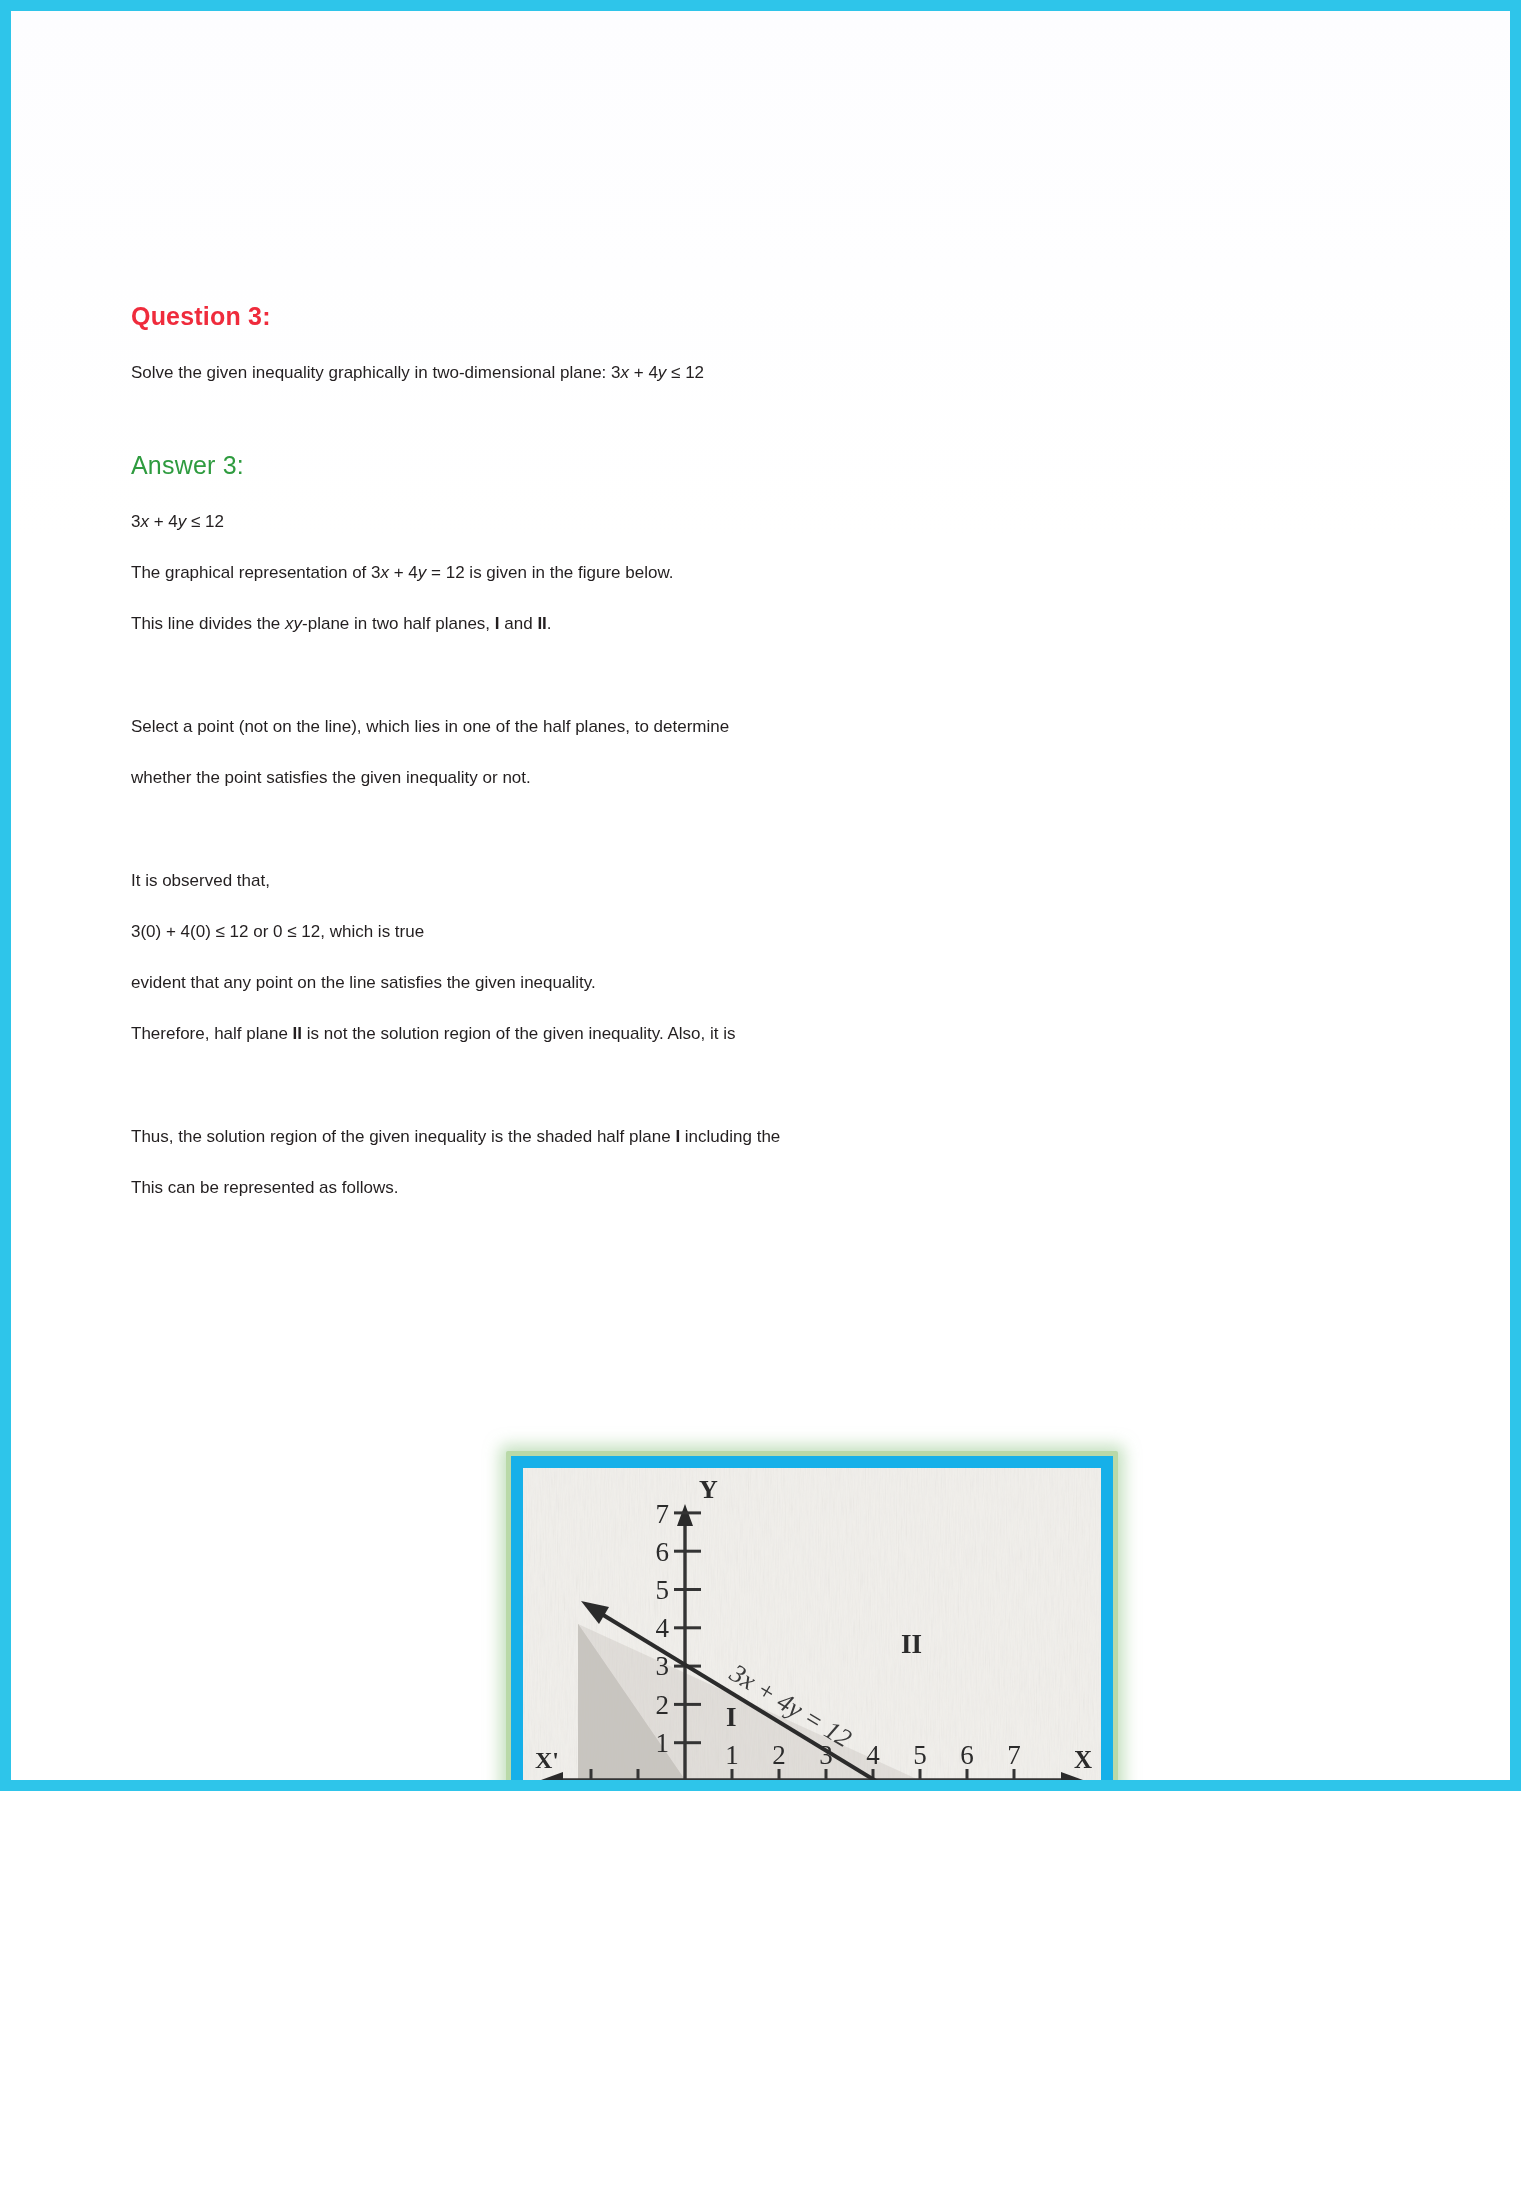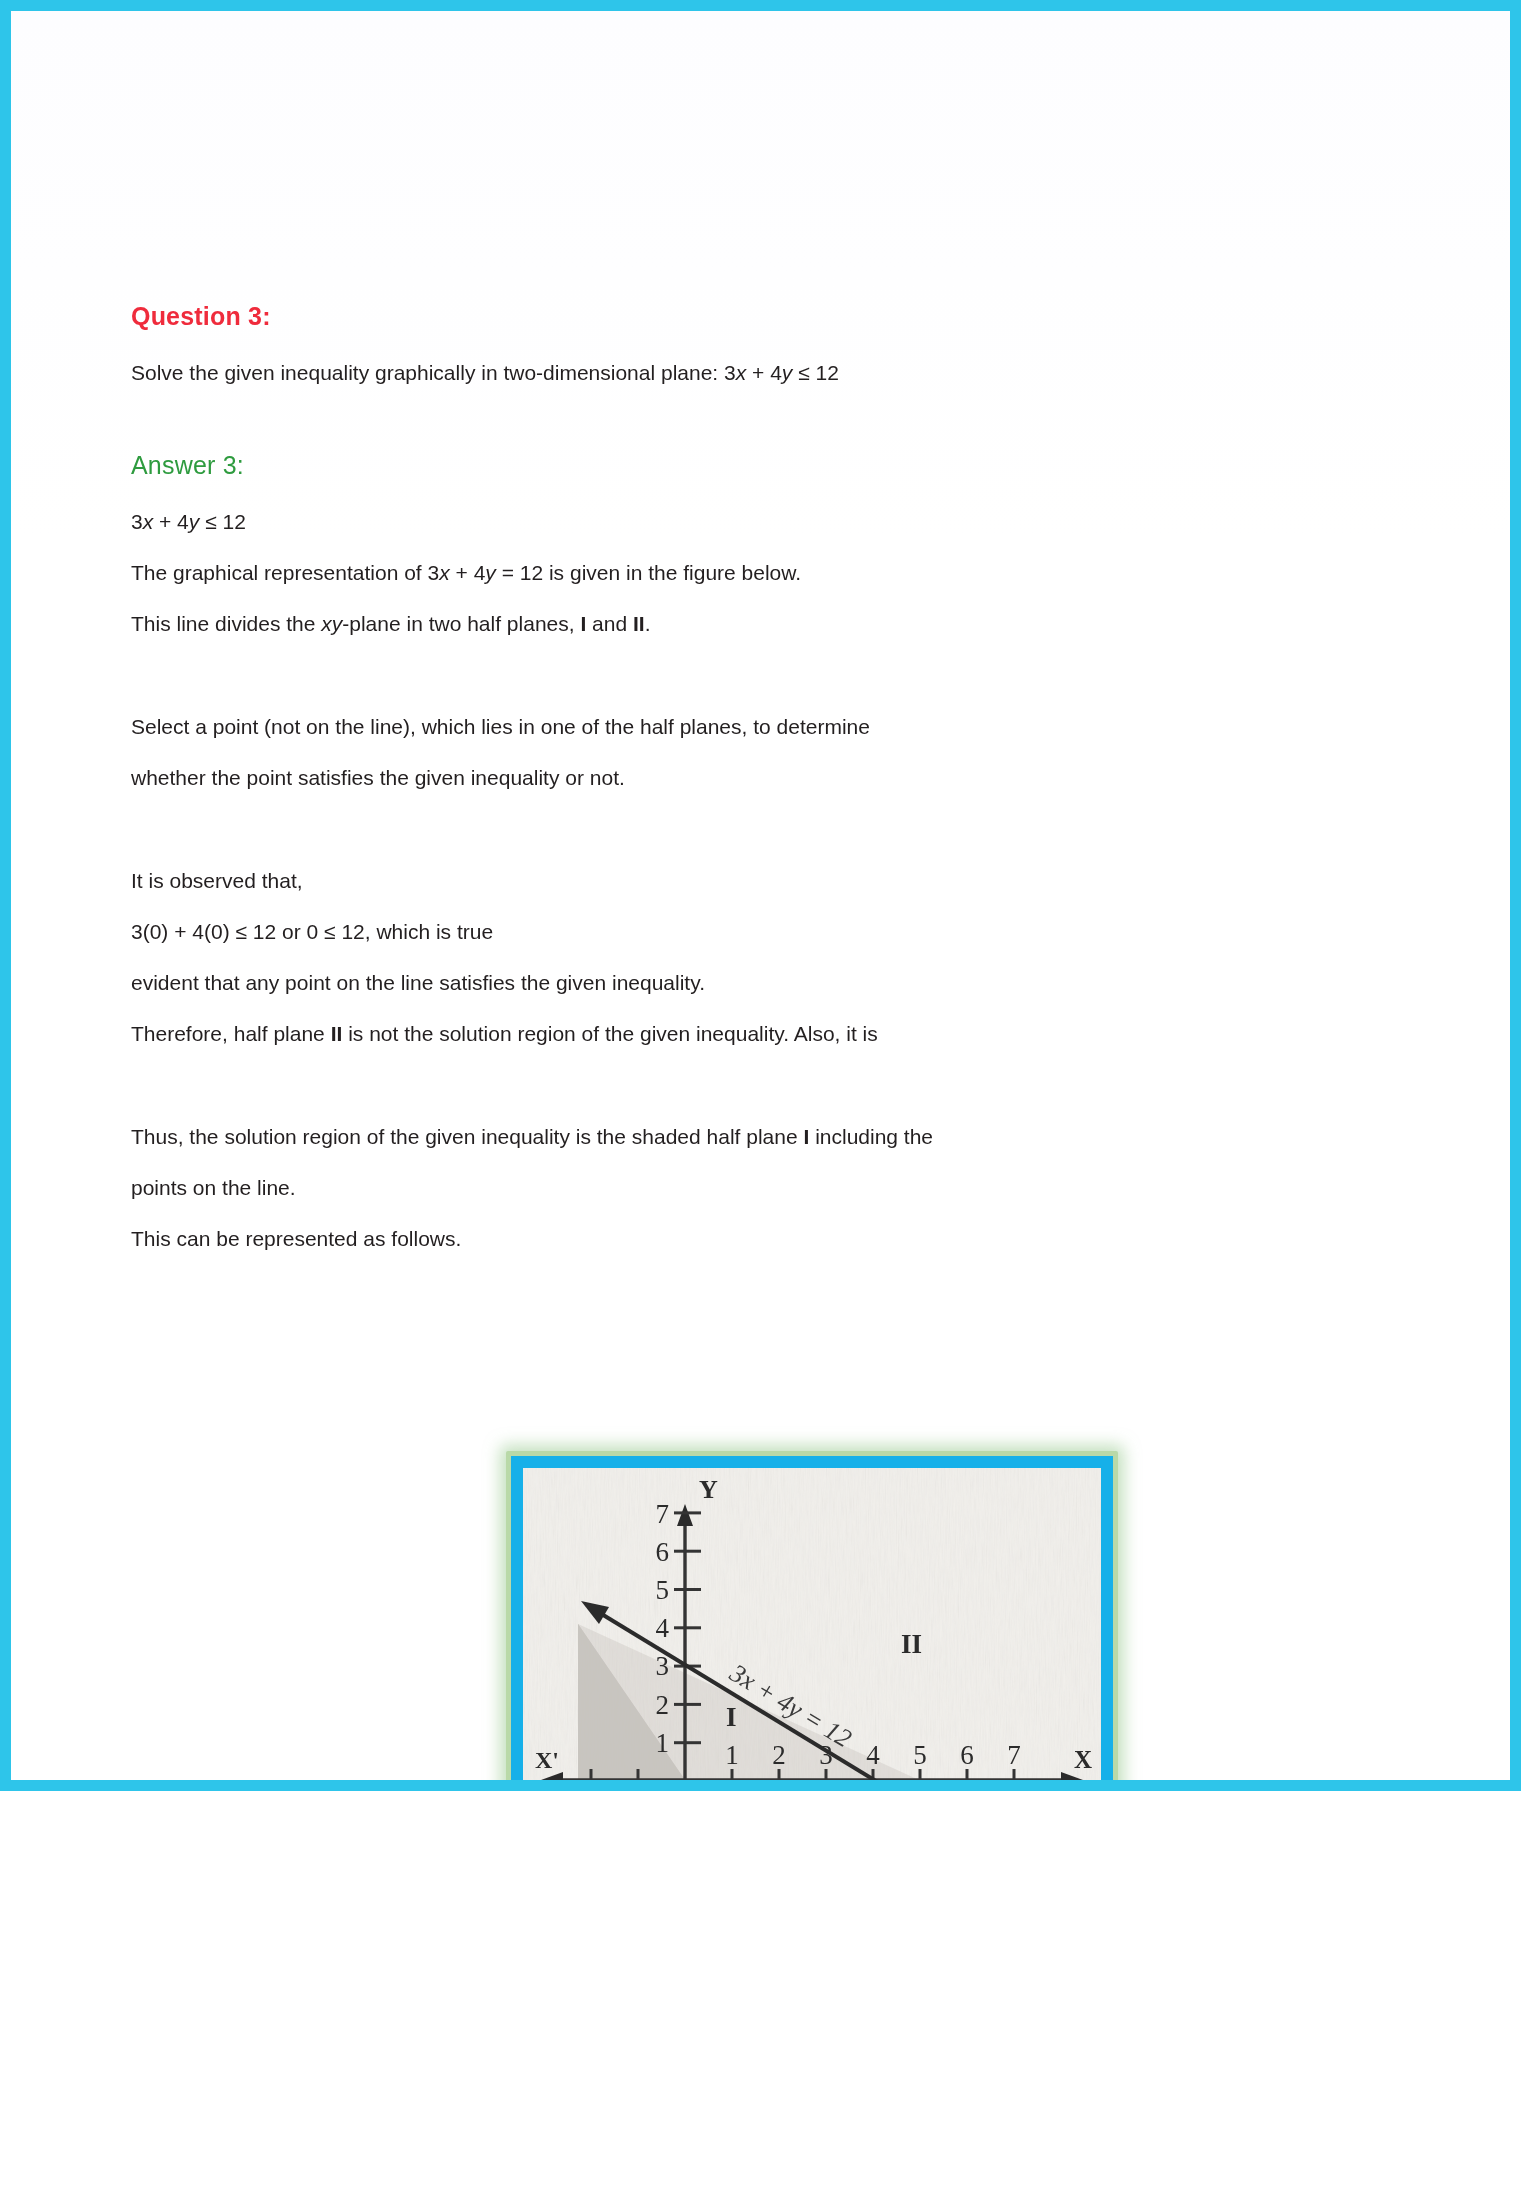--- a/index.html
+++ b/index.html
@@ -51,21 +51,21 @@
     color: #2e9b3f;
     font-weight: normal;
     font-size: 25px;
     letter-spacing: 0.2px;
     margin: 0 0 16px 0;
     line-height: 1.2;
   }
 
   .body-line {
     color: #231f20;
-    font-size: 21px;
+    font-size: 17px;
     line-height: 51px;
     margin: 0;
     white-space: nowrap;
   }
   .gap-md { height: 52px; }
 
   em.var { font-style: italic; }
   strong.rn { font-weight: bold; }
 
   
@@ -152,21 +152,20 @@
       <div class="gap-md"></div>
 
       <div class="body-line">It is observed that,</div>
       <div class="body-line">3(0) + 4(0) ≤ 12 or 0 ≤ 12, which is true</div>
       <div class="body-line">evident that any point on the line satisfies the given inequality.</div>
       <div class="body-line">Therefore, half plane <strong class="rn">II</strong> is not the solution region of the given inequality. Also, it is</div>
 
       <div class="gap-md"></div>
 
       <div class="body-line">Thus, the solution region of the given inequality is the shaded half plane <strong class="rn">I</strong> including the</div>
-      <div class="body-line">points on the line.</div>
       <div class="body-line">This can be represented as follows.</div>
 
     </div>
 
     <div class="figure-wrap">
       <div class="figure-glow"></div>
       <div class="figure-border">
         <div class="figure-canvas">
           <svg viewBox="0 0 578 451" preserveAspectRatio="none" xmlns="http://www.w3.org/2000/svg">
             <defs>

